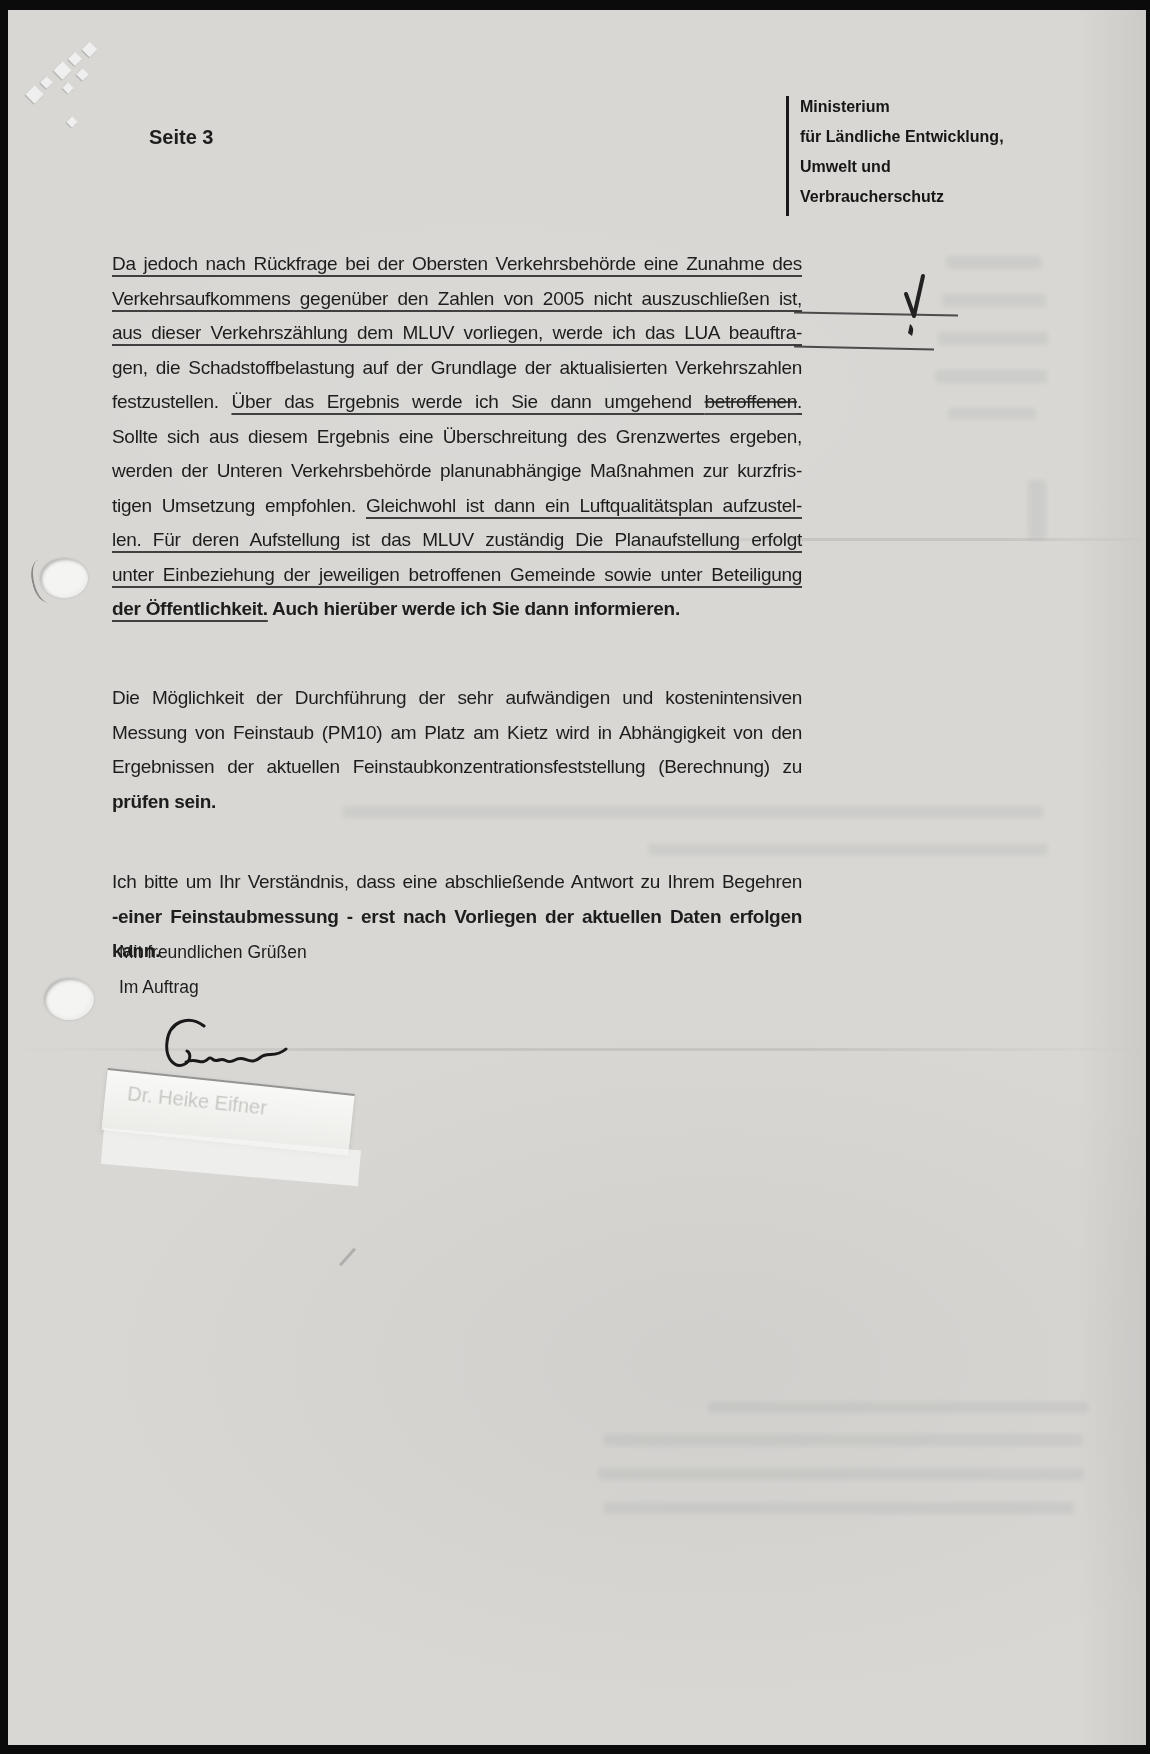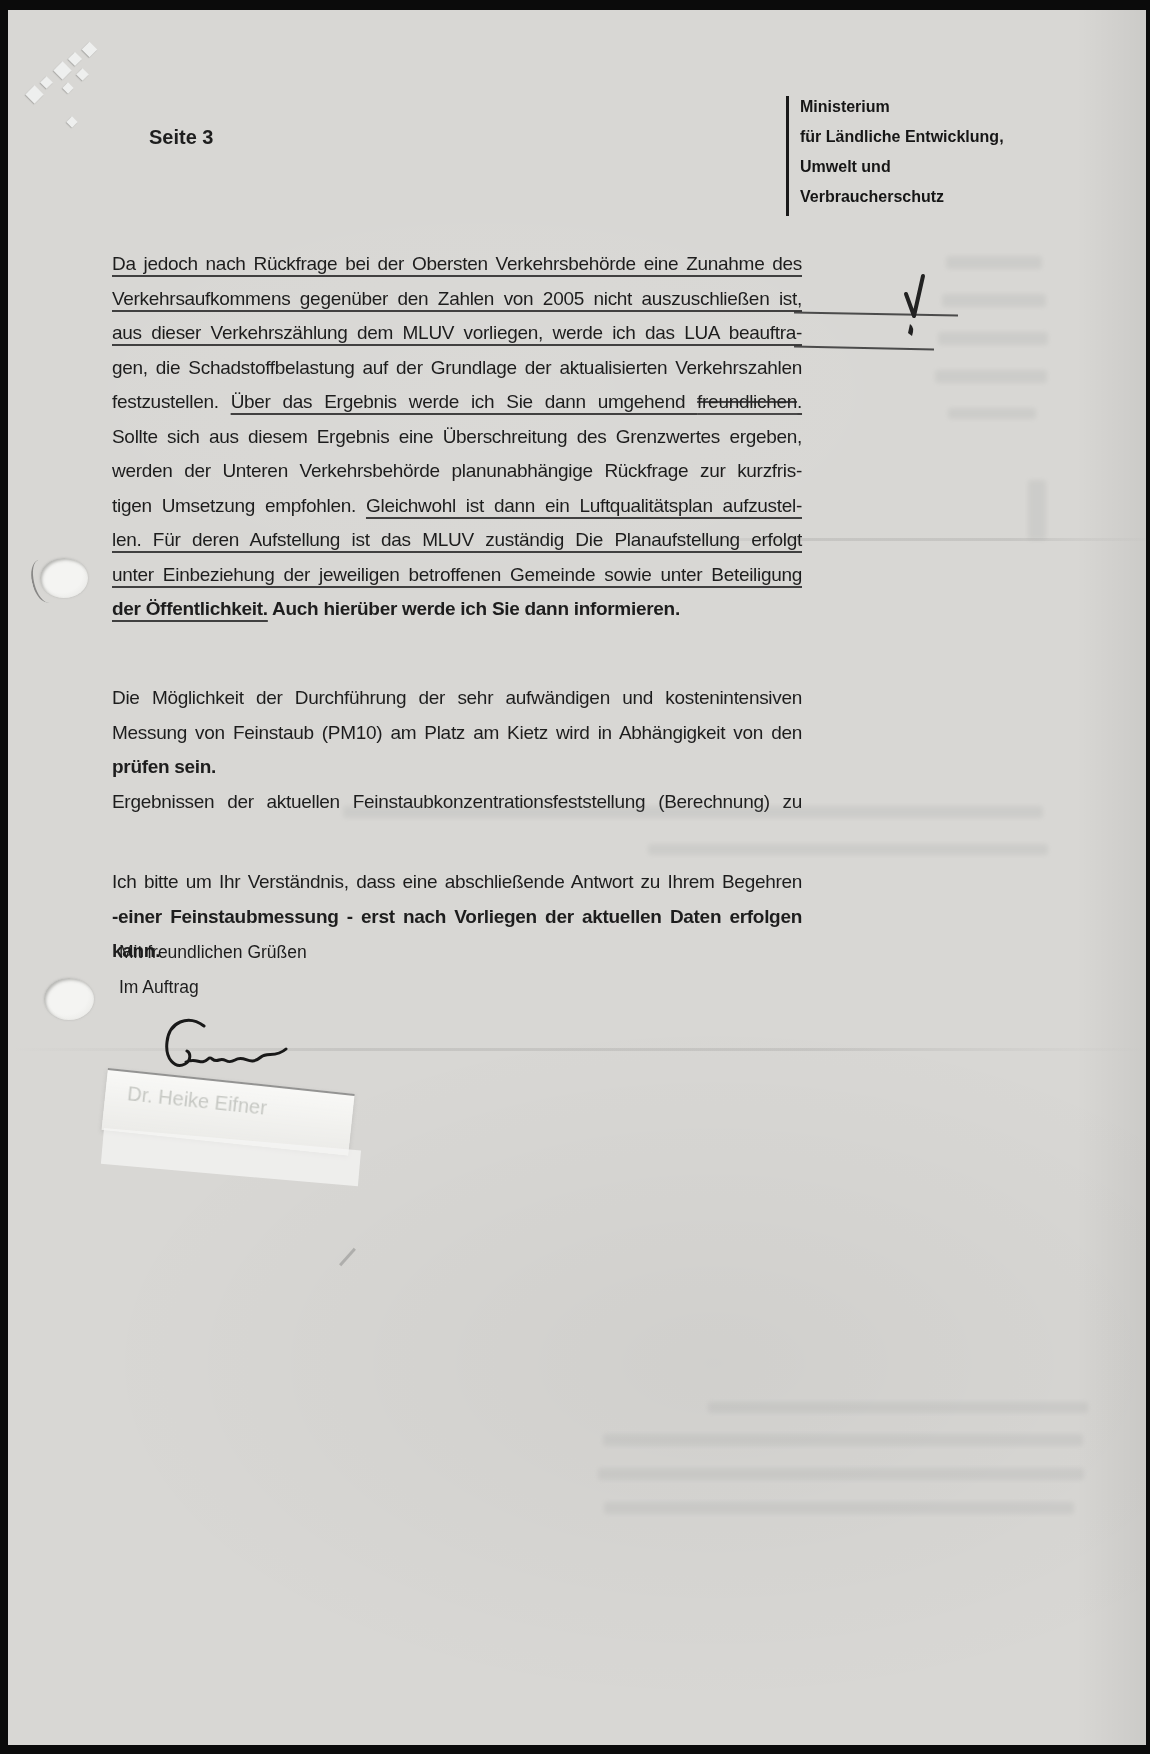--- a/index.html
+++ b/index.html
@@ -88,33 +88,33 @@
       <div>für Ländliche Entwicklung,</div>
       <div>Umwelt und</div>
       <div>Verbraucherschutz</div>
     </div>
 
     <div class="para" id="para1">
         <div class="line"><span class="u">Da jedoch nach Rückfrage bei der Obersten Verkehrsbehörde eine Zunahme des</span></div>
         <div class="line"><span class="u">Verkehrsaufkommens gegenüber den Zahlen von 2005 nicht auszuschließen ist,</span></div>
         <div class="line"><span class="u">aus dieser Verkehrszählung dem MLUV vorliegen, werde ich das LUA beauftra-</span></div>
         <div class="line"><span>gen, die Schadstoffbelastung auf der Grundlage der aktualisierten Verkehrszahlen</span></div>
-        <div class="line"><span>festzustellen. </span><span class="u">Über das Ergebnis werde ich Sie dann umgehend </span><span class="s">freundlichen</span><span class="u">.</span></div>
+        <div class="line"><span>festzustellen. </span><span class="u">Über das Ergebnis werde ich Sie dann umgehend </span><span class="s">betroffenen</span><span class="u">.</span></div>
         <div class="line"><span>Sollte sich aus diesem Ergebnis eine Überschreitung des Grenzwertes ergeben,</span></div>
-        <div class="line"><span>werden der Unteren Verkehrsbehörde planunabhängige Rückfrage zur kurzfris-</span></div>
+        <div class="line"><span>werden der Unteren Verkehrsbehörde planunabhängige Maßnahmen zur kurzfris-</span></div>
         <div class="line"><span>tigen Umsetzung empfohlen. </span><span class="u">Gleichwohl ist dann ein Luftqualitätsplan aufzustel-</span></div>
         <div class="line"><span class="u">len. Für deren Aufstellung ist das MLUV zuständig Die Planaufstellung erfolgt</span></div>
         <div class="line"><span class="u">unter Einbeziehung der jeweiligen betroffenen Gemeinde sowie unter Beteiligung</span></div>
         <div class="line last"><span class="u">der Öffentlichkeit.</span><span> Auch hierüber werde ich Sie dann informieren.</span></div>
       </div>
     <div class="para" id="para2">
         <div class="line"><span>Die Möglichkeit der Durchführung der sehr aufwändigen und kostenintensiven</span></div>
         <div class="line"><span>Messung von Feinstaub (PM10) am Platz am Kietz wird in Abhängigkeit von den</span></div>
+        <div class="line"><span>Ergebnissen der aktuellen Feinstaubkonzentrationsfeststellung (Berechnung) zu</span></div>
         <div class="line last"><span>prüfen sein.</span></div>
-        <div class="line"><span>Ergebnissen der aktuellen Feinstaubkonzentrationsfeststellung (Berechnung) zu</span></div>
       </div>
     <div class="para" id="para3">
         <div class="line"><span>Ich bitte um Ihr Verständnis, dass eine abschließende Antwort zu Ihrem Begehren</span></div>
         <div class="line last"><span>-einer Feinstaubmessung - erst nach Vorliegen der aktuellen Daten erfolgen kann.</span></div>
       </div>
 
     <div class="margin-ink" style="left:786px;top:303px;width:164px;transform:rotate(1deg);"></div>
     <div class="margin-ink" style="left:786px;top:337px;width:140px;transform:rotate(1.2deg);"></div>
     <svg width="40" height="70" style="position:absolute;left:890px;top:262px;">
       <path d="M8 22 L16 44 L25 4" stroke="#222" stroke-width="4" fill="none" stroke-linecap="round" stroke-linejoin="round"></path>

